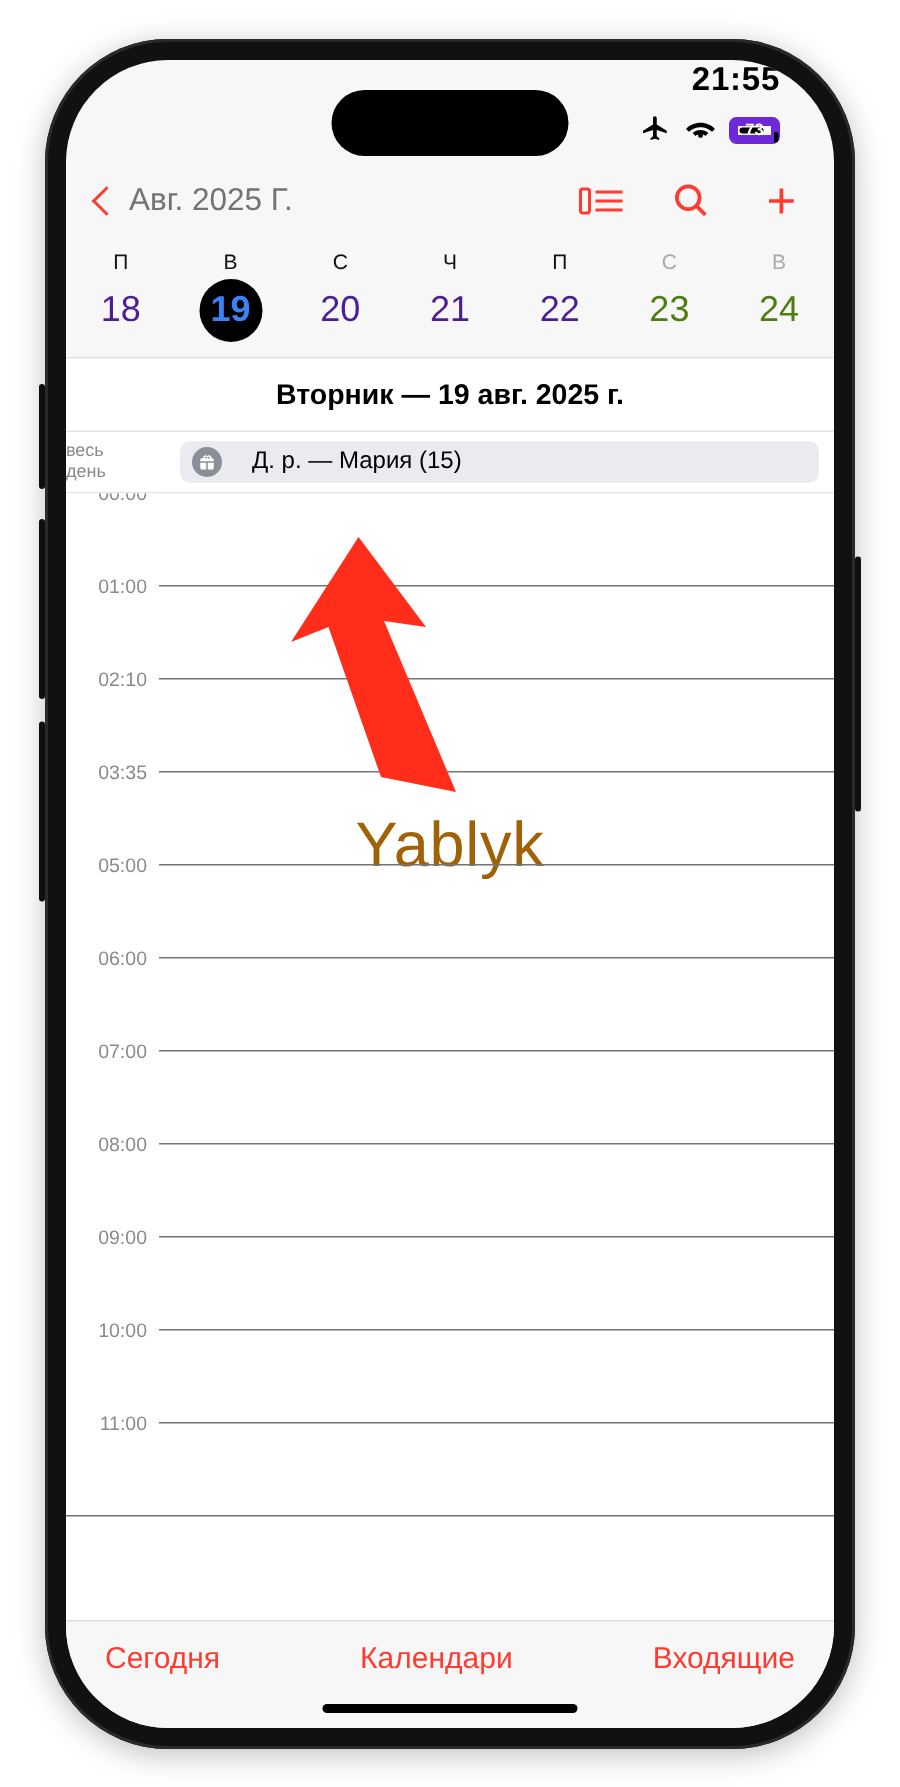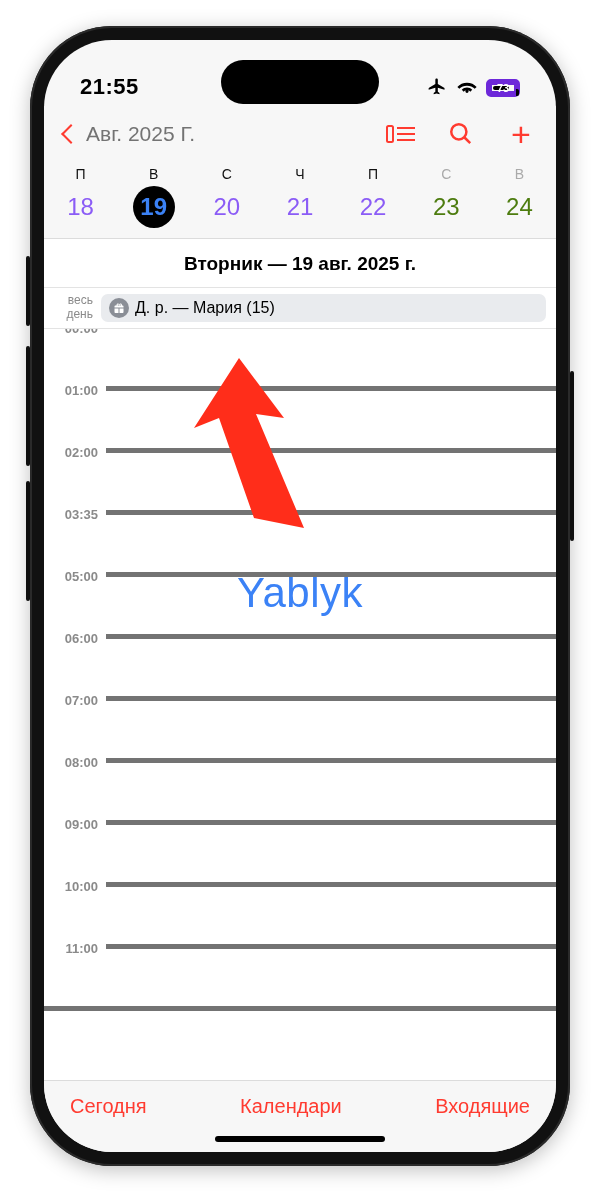--- a/index.html
+++ b/index.html
@@ -23,55 +23,55 @@
     .screen {
       position: relative; width: 100%; height: 100%;
       background: #f7f7f7; border-radius: 68px; overflow: hidden;
       display: flex; flex-direction: column;
     }
     .dynamic-island {
       position: absolute; top: 20px; left: 50%; transform: translateX(-50%);
       width: 158px; height: 44px; background: #000; border-radius: 30px; z-index: 50;
     }
     
-    .status-bar { height: 66px; display:flex; align-items:flex-end; padding: 0 36px 6px; justify-content: space-between; font-weight:600; }
+    .status-bar { height: 66px; display:flex; align-items:flex-end; padding: 0 36px 6px; justify-content: space-between; font-weight:600;flex-direction:column; }
     .status-time { font-size: 22px; letter-spacing:0.5px; }
     .status-icons { display:flex; align-items:center; gap:8px; }
     .battery-box { position: relative; width:34px; height:18px; border:6px solid #6d28d9; border-radius:5px; display:flex; align-items:center; justify-content:center; font-size:12px; font-weight:700; }
     .battery-box::after { content:""; position:absolute; right:-5px; top:4px; width:3px; height:7px; background:#000; border-radius:0 2px 2px 0; }
     .battery-fill { position:absolute; left:1px; top:1px; bottom:1px; width:73%; background:#000; border-radius:2px; }
     .battery-txt { position:relative; z-index:1; color:#fff; font-size:11px; }
     
     .navbar { height: 56px; display:flex; align-items:center; justify-content:space-between; padding: 0 20px; background:#f7f7f7; }
     .nav-left { display:flex; align-items:center; gap:2px; color:#737373; font-size:21px; }
     .nav-right { display:flex; align-items:center; gap:30px; color:#ff3b30; }
     .chev-left { width:14px; height:14px; border-left:2.8px solid #ff3b30; border-bottom:2.8px solid #ff3b30; transform: rotate(45deg); margin-right:6px; }
     .icon-btn { display:flex; align-items:center; justify-content:center; width:30px; height:30px; }
     .plus { font-size:34px; font-weight:300; line-height:1; color:#ff3b30; }
     
     .week-header { background:#f7f7f7; border-bottom:1px solid #dcdcdc; padding: 4px 0 10px; }
     .wk-row { display:flex; }
     .wk-cell { flex:1; text-align:center; }
     .wk-dow { font-size:14px; color:#111; }
     .wk-dow.weekend { color:#aaa; }
-    .wk-num { font-size:24px; margin-top:4px; color:#8b5cf6; display:inline-flex; align-items:center; justify-content:center; width:42px; height:42px; border-radius:50%; }
+    .wk-num { font-size:24px; margin-top:4px; color:#4c1d95; display:inline-flex; align-items:center; justify-content:center; width:42px; height:42px; border-radius:50%; }
     .wk-num.sel { background:#000; color:#3b82f6; font-weight:600; }
     .wk-num.weekend { color:#4d7c0f; }
     
     .day-title { text-align:center; font-size:19px; font-weight:600; padding:14px 0 12px; background:#fff; border-bottom:1px solid #e3e3e3; }
     
     .allday { display:flex; align-items:center; background:#fff; border-bottom:1px solid #e3e3e3; }
-    .allday-label { width:57px; text-align:right; padding-right:8px; font-size:12px; color:#8a8a8a; line-height:1.1; }
-    .allday-event { flex:1; margin:6px 10px 6px 0; background:#e9ebee; border-radius:7px; padding:4px 8px; display:flex; align-items:center; gap:6px; font-size:16px; }
+    .allday-label { width:76px; text-align:left; padding-right:8px; font-size:12px; color:#8a8a8a; line-height:1.1; }
+    .allday-event { flex:1; margin:6px 10px 6px 0; background:#e9ebee; border-radius:7px; padding:4px 8px; display:flex; align-items:center; gap:20px; font-size:16px; }
     .gift-badge { width:20px; height:20px; border-radius:50%; background:#8a8e96; display:flex; align-items:center; justify-content:center; color:#fff; font-size:11px; flex-shrink:0; }
     
     .timeline { position:relative; flex:1; background:#fff; overflow:hidden; }
-    .hour-row { position:relative; height:62px; border-bottom:5px solid #737373;font-weight:bold; }
+    .hour-row { position:relative; height:62px; border-bottom:1px solid #737373; }
     .hour-label { position:absolute; top:-8px; left:0; width:62px; text-align:right; padding-right:8px; font-size:13px; color:#8a8a8a; background:#fff; }
-    .watermark { position:absolute; left:50%; top:210px; transform:translateX(-50%); font-size:42px; color:#3b82f6; font-weight:400; letter-spacing:0.5px; pointer-events:none;margin-top:30px; }
+    .watermark { position:absolute; left:50%; top:210px; transform:translateX(-50%); font-size:42px; color:#a16207; font-weight:400; letter-spacing:0.5px; pointer-events:none; }
     
     .toolbar { height:72px; background:rgba(247,247,247,0.95); border-top:1px solid #dcdcdc; display:flex; align-items:flex-start; justify-content:space-between; padding:14px 26px 0; font-size:20px; color:#ff3b30; }
     .home-indicator { position:absolute; bottom:10px; left:50%; transform:translateX(-50%); width:170px; height:6px; background:#000; border-radius:4px; }
     
     .arrow { position:absolute; z-index:60; left:150px; top:318px; pointer-events:none; }
     .arrow svg { display:block; }
   </style>
 </head>
 <body>
 
@@ -181,21 +181,21 @@
 
     <div class="timeline">
       <div class="watermark">Yablyk</div>
       <div class="hour-row">
           <div class="hour-label">00:00</div>
         </div>
       <div class="hour-row">
           <div class="hour-label">01:00</div>
         </div>
       <div class="hour-row">
-          <div class="hour-label">02:00</div>
+          <div class="hour-label">02:10</div>
         </div>
       <div class="hour-row">
           <div class="hour-label">03:35</div>
         </div>
       <div class="hour-row">
           <div class="hour-label">05:00</div>
         </div>
       <div class="hour-row">
           <div class="hour-label">06:00</div>
         </div>

